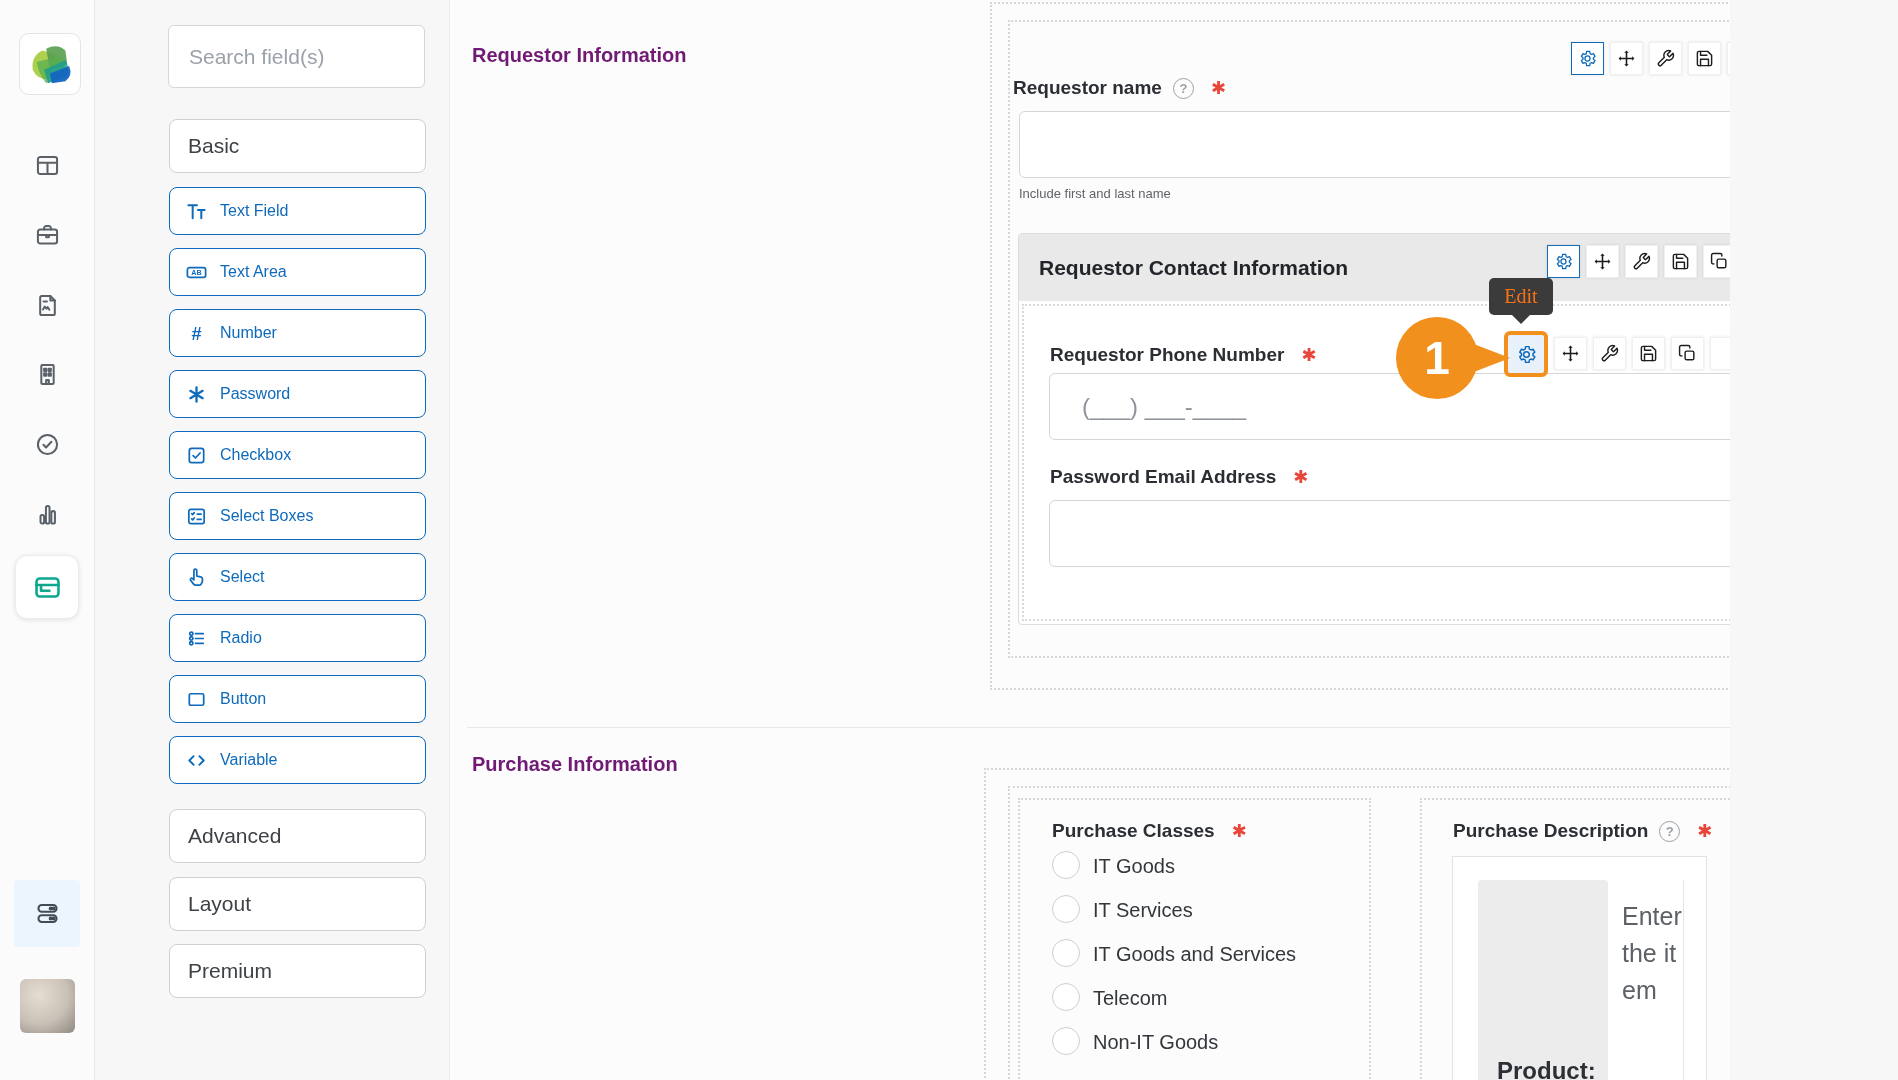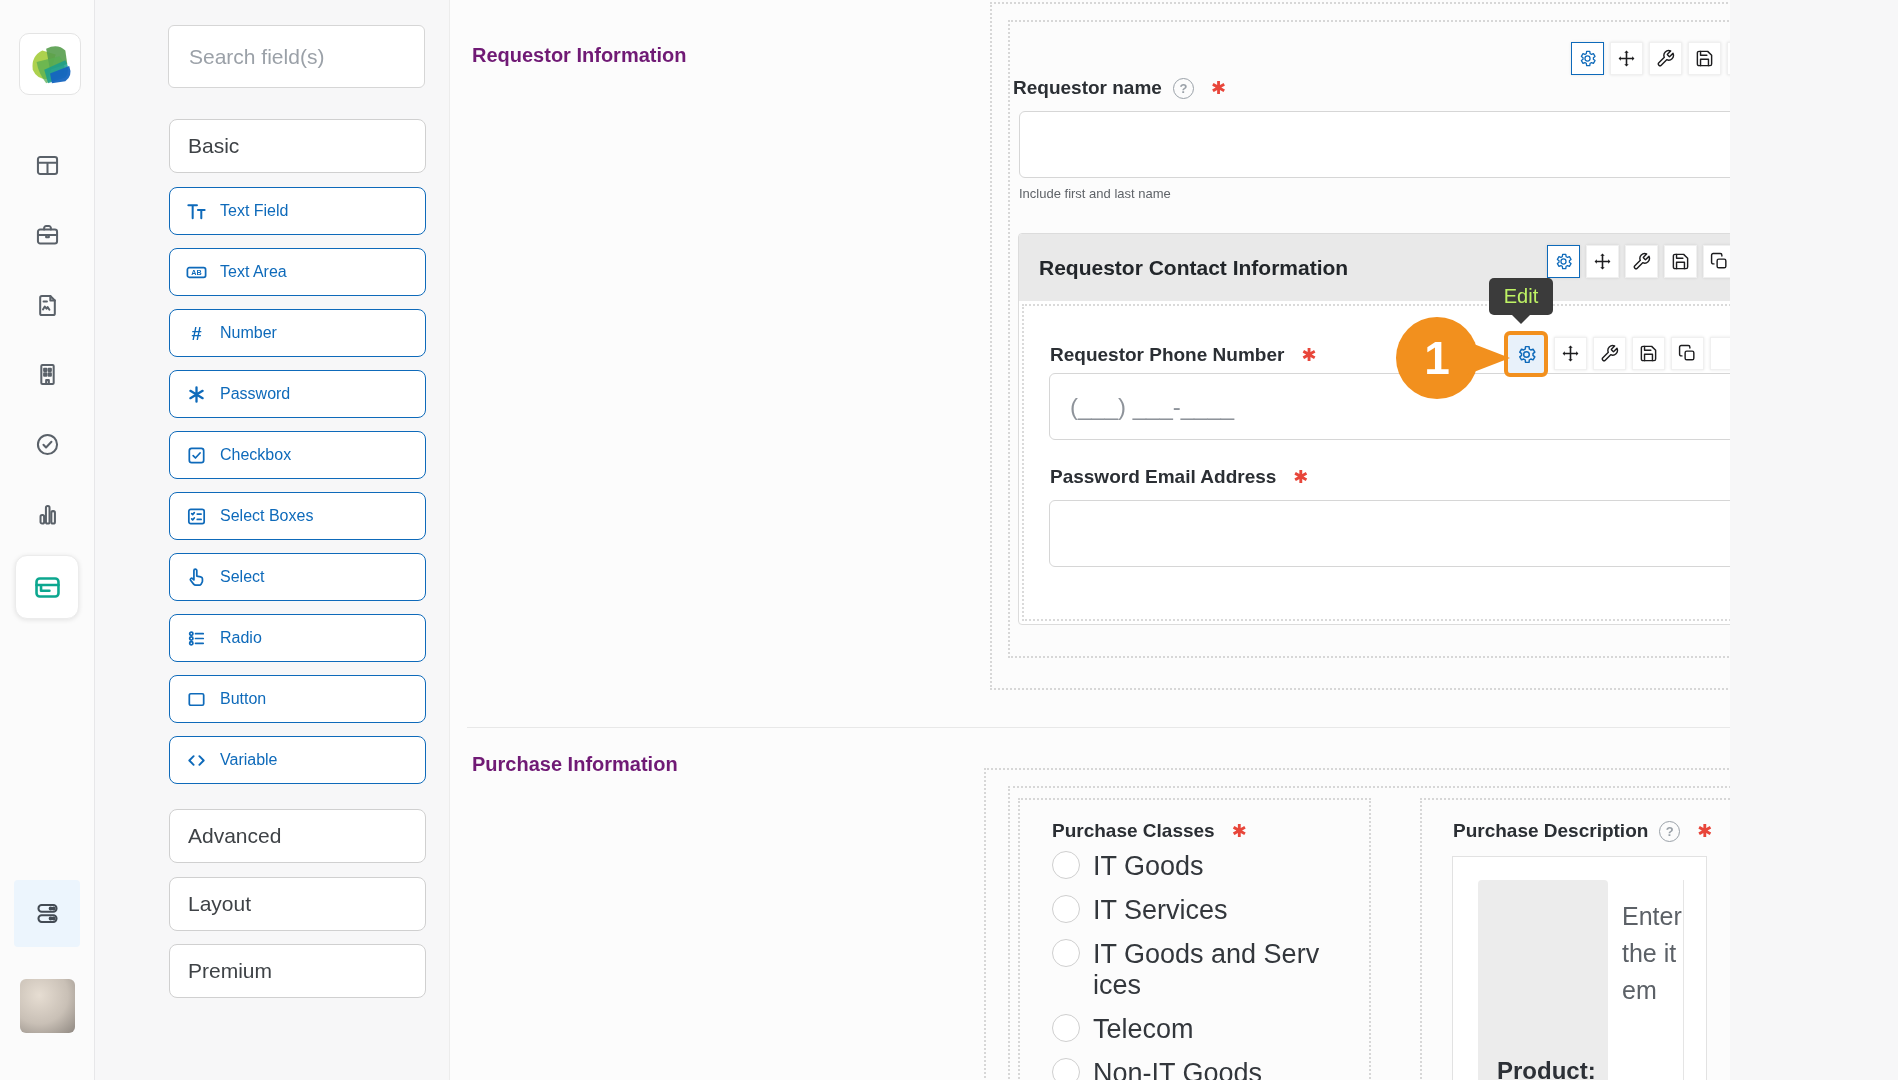--- a/index.html
+++ b/index.html
@@ -30,48 +30,48 @@
 
   
   .canvas { left:449px; top:0; width:1433px; height:1080px; background:#fcfcfc; border-left:1px solid #ececec; border-right:1px solid #e5e5e5; }
   .sec-title { font-size:20px; font-weight:700; color:#701a75; }
   .dotted { border:2px dotted #d7d7d7; }
   .divider { left:467px; top:727px; width:1415px; height:1px; background:#e8e8e8; }
 
   .field-label { font-size:19px; font-weight:600; color:#2b2f34; display:flex; align-items:center; gap:11px; }
   .req-star { color:#e8463a; font-size:18px; margin-left:6px; }
   .q-circle { width:21px; height:21px; border:1.5px solid #9aa1a8; border-radius:50%; color:#9aa1a8; font-size:13px; font-weight:700; display:inline-flex; align-items:center; justify-content:center; }
-  .text-input { background:#fff; border:1px solid #d6d6d6; border-radius:6px; font-size:24px; color:#1d4ed8; padding:0 20px; outline:none; }
+  .text-input { background:#fff; border:1px solid #d6d6d6; border-radius:6px; font-size:24px; color:#1d4ed8; padding:0 32px; outline:none; }
   .text-input::placeholder { color:#8e939a; }
   .helper { font-size:13px; color:#5f6368; }
 
   .panel { background:#fff; border:1px solid #dcdcdc; border-radius:4px; }
   .panel-header { height:67px; background:#e9e9e9; display:flex; align-items:center; padding-left:20px; border-radius:3px 3px 0 0; }
   .panel-title { font-size:21px; font-weight:600; color:#22262a; }
   .panel-body { position:absolute; left:3px; top:70px; right:3px; bottom:3px; border:2px dotted #dadada; background:#fff; }
 
   
   .toolbar { display:flex; gap:6px; z-index:20; }
   .tb-cell { width:33px; height:33px; background:#fff; border:1px solid #f0f0f0; box-shadow:0 0 3px rgba(0,0,0,.10); display:flex; align-items:center; justify-content:center; color:#1d1d1f; cursor:pointer; }
   .tb-cell svg { width:19px; height:19px; }
   .tb-cell.active { border:1.5px solid #0e6aba; color:#0e6aba; }
   .gear-wrap { width:44px; height:46px; border:4px solid #f2901e; border-radius:6px; background:#e8f1fa; display:flex; align-items:center; justify-content:center; color:#0e6aba; cursor:pointer; margin-top:-6px; }
   .gear-wrap svg { width:21px; height:21px; }
 
   
-  .tooltip { left:1489px; top:278px; width:64px; height:37px; background:#3b3b3b; border-radius:5px; color:#bef264; font-size:20px; display:flex; align-items:center; justify-content:center; z-index:60; }
+  .tooltip { left:1489px; top:278px; width:64px; height:37px; background:#3b3b3b; border-radius:5px; color:#f97316; font-size:20px; display:flex; align-items:center; justify-content:center; z-index:60;font-family:Liberation Serif, serif; }
   .tooltip:after { content:""; position:absolute; left:22px; top:36px; border:10px solid transparent; border-top-color:#3b3b3b; }
   .callout-circle { left:1396px; top:317px; width:82px; height:82px; border-radius:50%; background:#f2901e; color:#fff; font-size:46px; font-weight:600; display:flex; align-items:center; justify-content:center; z-index:50; }
   .callout-tip { left:1466px; top:341px; width:0; height:0; border-top:17px solid transparent; border-bottom:17px solid transparent; border-left:44px solid #f2901e; z-index:50; }
 
   
   .radio-list { display:flex; flex-direction:column; gap:13px; }
   .radio-row { display:flex; gap:13px; cursor:pointer; }
   .radio-circle { width:28px; height:28px; border-radius:50%; border:1px solid #cfcfcf; background:#fff; flex:0 0 auto; }
-  .radio-label { font-size:27px; color:#33373c; width:232px; word-break:break-all; line-height:31px; }
+  .radio-label { font-size:20px; color:#33373c; width:232px; word-break:break-all; line-height:31px; }
 
   
   .desc-table { left:1452px; top:856px; width:255px; height:240px; background:#fff; border:1px solid #e2e2e2; }
   .desc-gray { position:absolute; left:25px; top:23px; width:130px; height:230px; background:#ececec; border-radius:4px 4px 0 0; }
   .desc-product { position:absolute; left:19px; top:177px; font-size:24px; font-weight:600; color:#2c3036; }
   .desc-col { position:absolute; left:155px; top:23px; width:76px; height:230px; border-right:1px solid #e5e5e5; padding:18px 0 0 14px; font-size:25px; color:#5c6167; line-height:37px; word-break:break-all; }
   .mini-btn { left:1733px; top:1073px; width:56px; height:26px; background:#fff; border:2px solid #0e6aba; border-radius:8px; cursor:pointer; }
 
   svg.stroke { fill:none; stroke:currentColor; stroke-width:1.8; stroke-linecap:round; stroke-linejoin:round; }
   svg.fill { fill:currentColor; stroke:none; }

